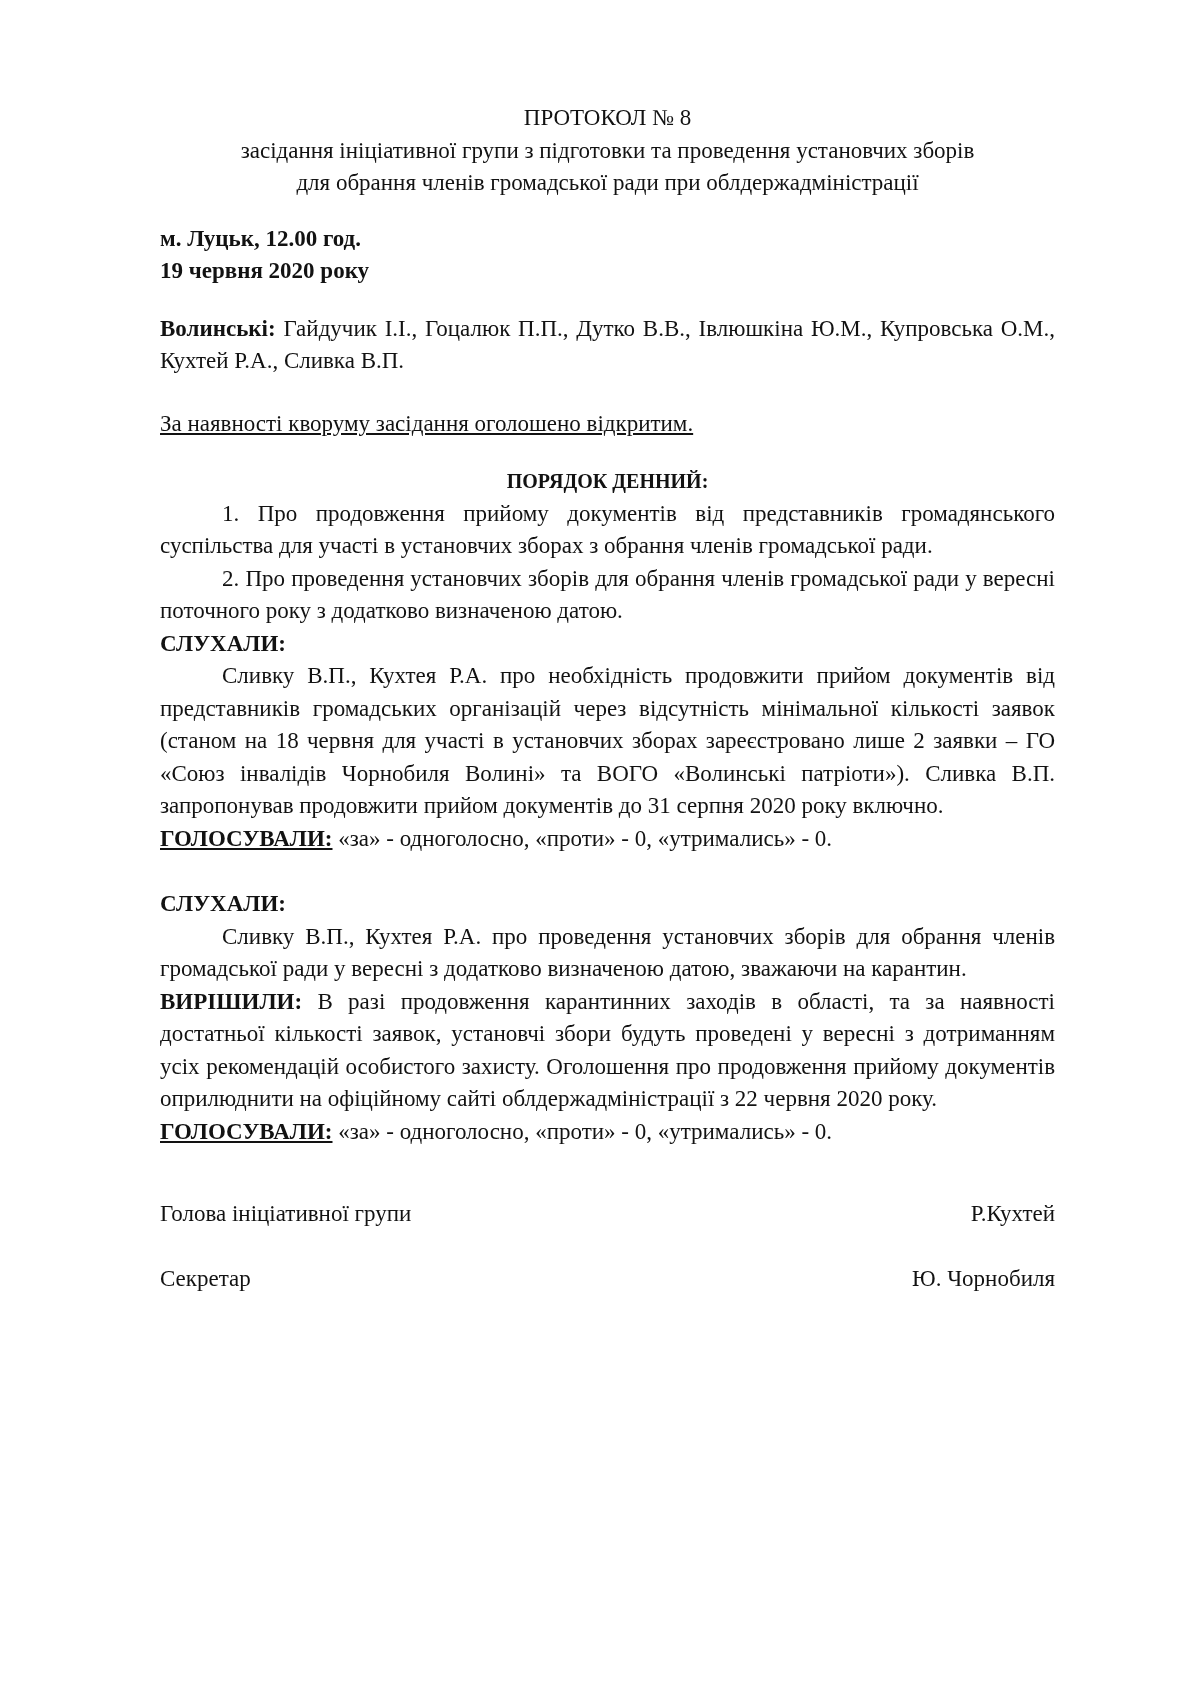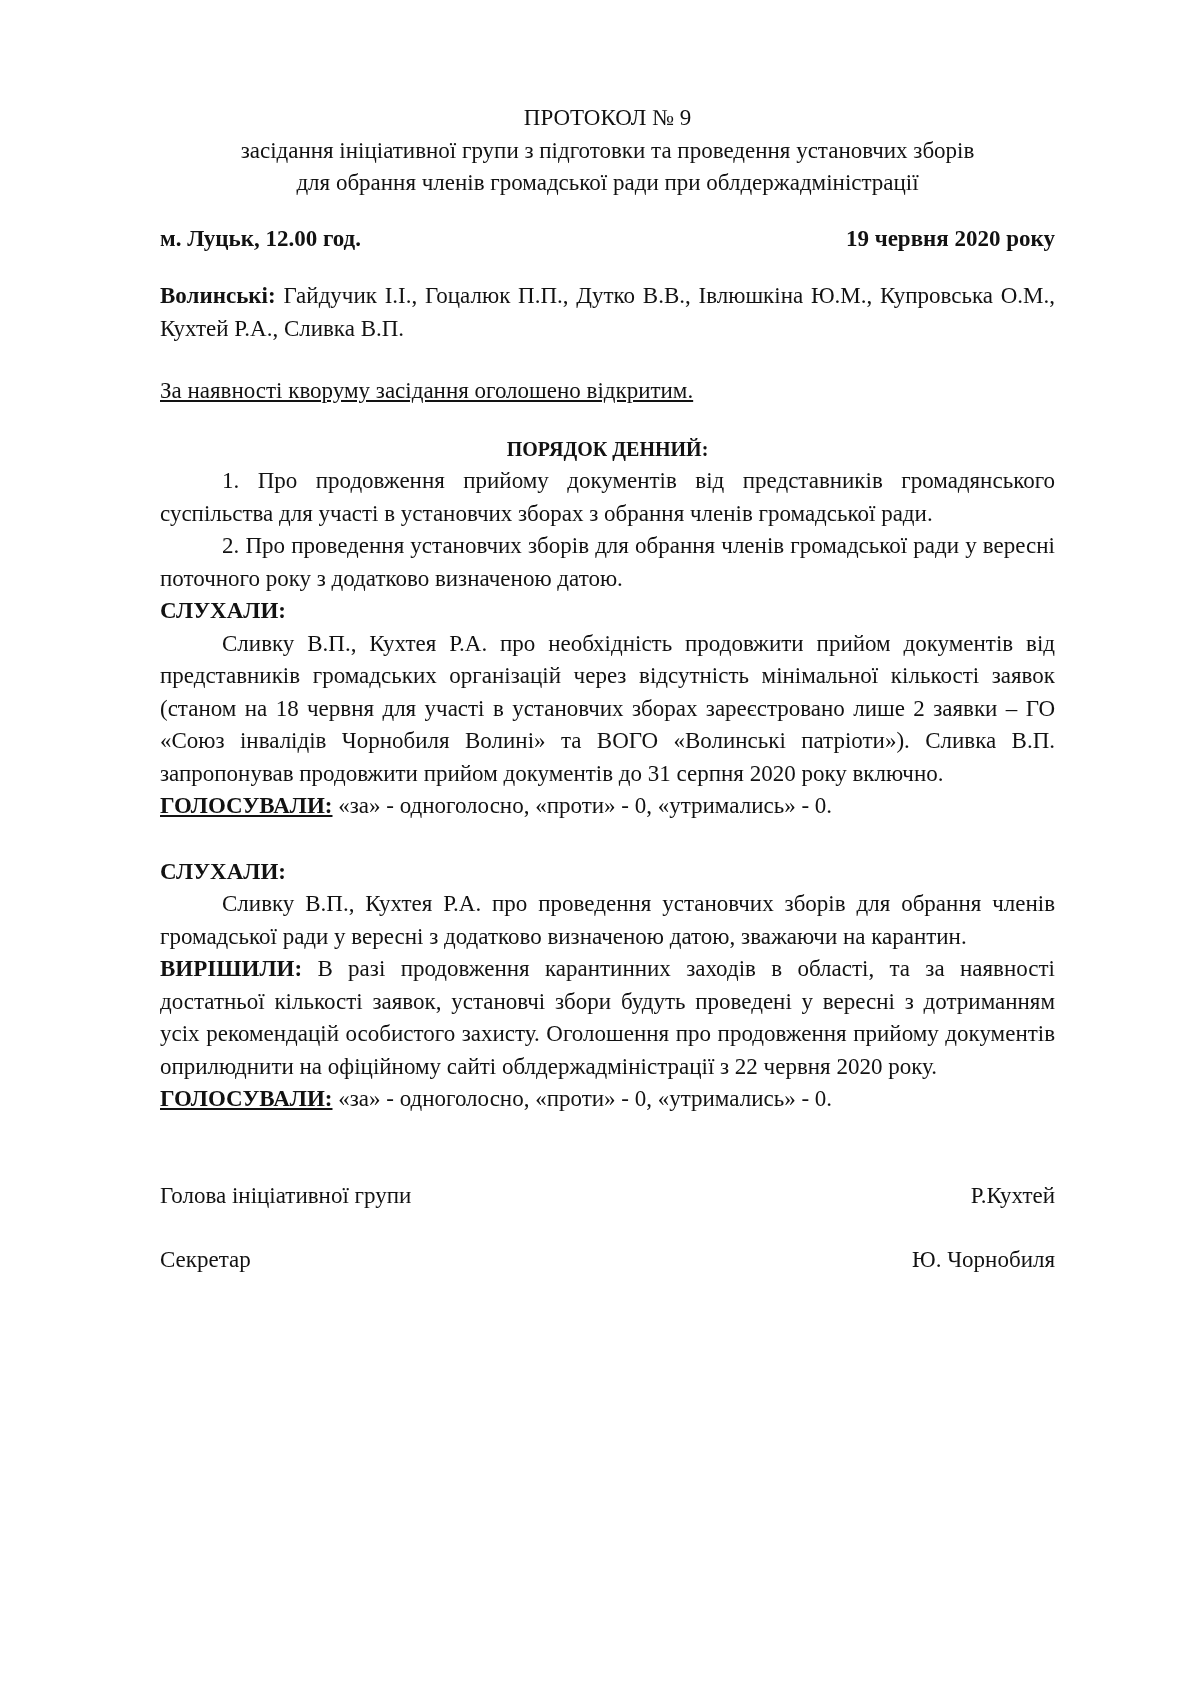--- a/index.html
+++ b/index.html
@@ -18,53 +18,54 @@
     height: 100%;
     padding: 102px 145px 0 160px;
     background: #ffffff;
   }
   .title-block { text-align: center; }
   .meta-row {
     display: flex;
     justify-content: space-between;
     font-weight: bold;
     margin-top: 23px;
+    flex-direction: column;
   }
   .para { text-align: left; }
   .just {
     text-align: justify;
     text-align-last: left;
   }
   .indent { text-indent: 62px; }
   .attendees { margin-top: 25px; }
   .quorum { margin-top: 30px; text-decoration: underline; }
   .opening { margin-top: 30px; }
   .agenda-heading {
     margin-top: 25px;
     text-align: center;
     font-weight: bold;
     font-size: 20px;
   }
   .run-heading { font-weight: bold; }
   .vote-line b { font-weight: bold; text-decoration: underline; }
   .section-2 { margin-top: 33px; }
-  .sig-block { margin-top: 64px; }
+  .sig-block { margin-top: 50px; }
   .sig-row {
     display: flex;
     justify-content: space-between;
   }
   .sig-row + .sig-row { margin-top: 32px; }
 </style>
 </head>
 <body>
 
 <div class="page">
 
   <div class="title-block">
-    <div>ПРОТОКОЛ № 9</div>
+    <div>ПРОТОКОЛ № 8</div>
     <div>засідання ініціативної групи з підготовки та проведення установчих зборів</div>
     <div>для обрання членів громадської ради при облдержадміністрації</div>
   </div>
 
   <div class="meta-row">
     <span>м. Луцьк, 12.00 год.</span>
     <span>19 червня 2020 року</span>
   </div>
 
   <p class="para just attendees"><b>Волинські:</b> <span>Гайдучик І.І., Гоцалюк П.П., Дутко В.В., Івлюшкіна Ю.М., Купровська О.М., Кухтей Р.А., Сливка В.П.</span></p>

